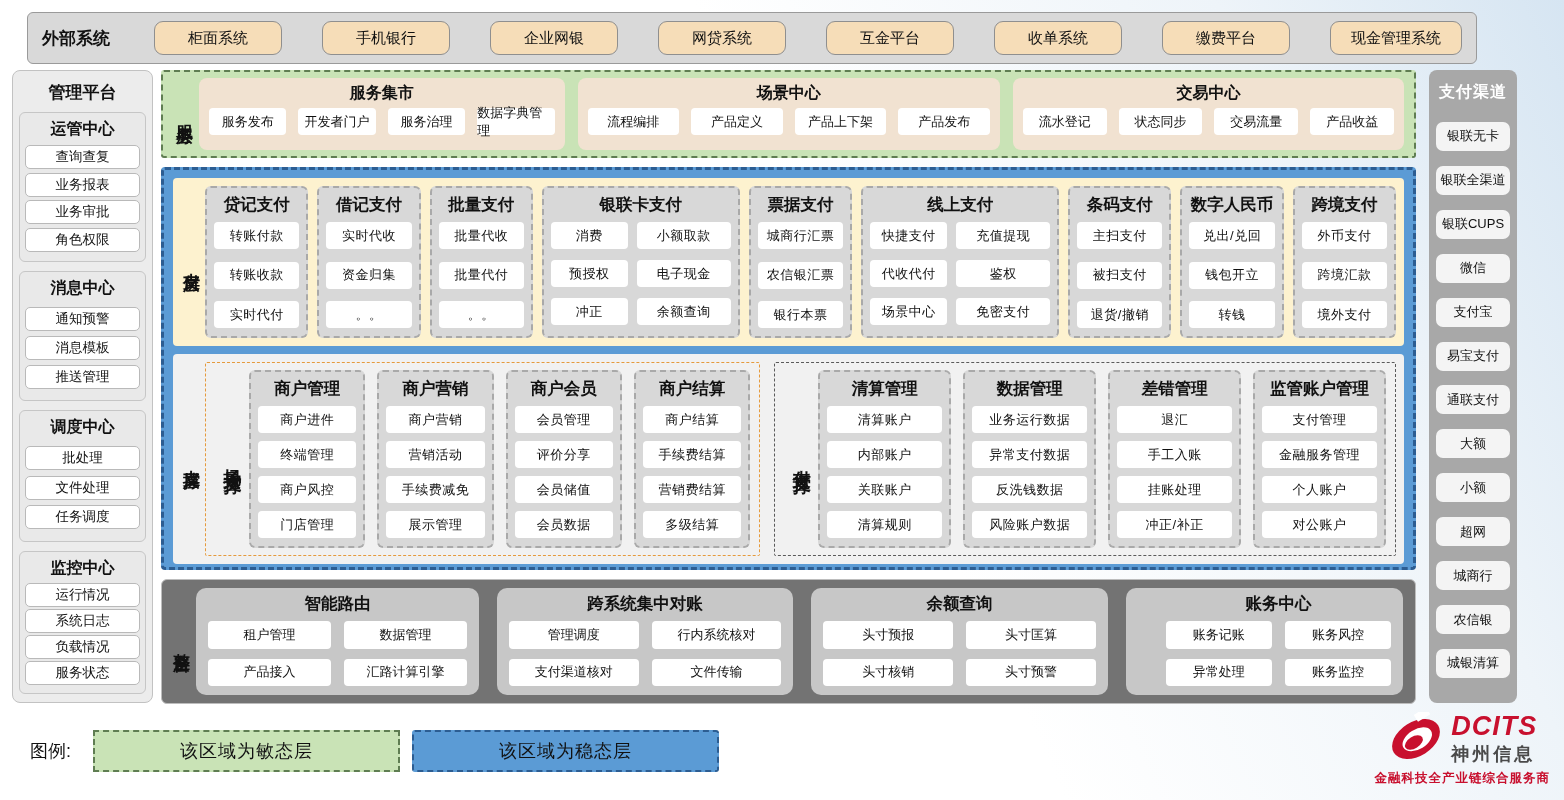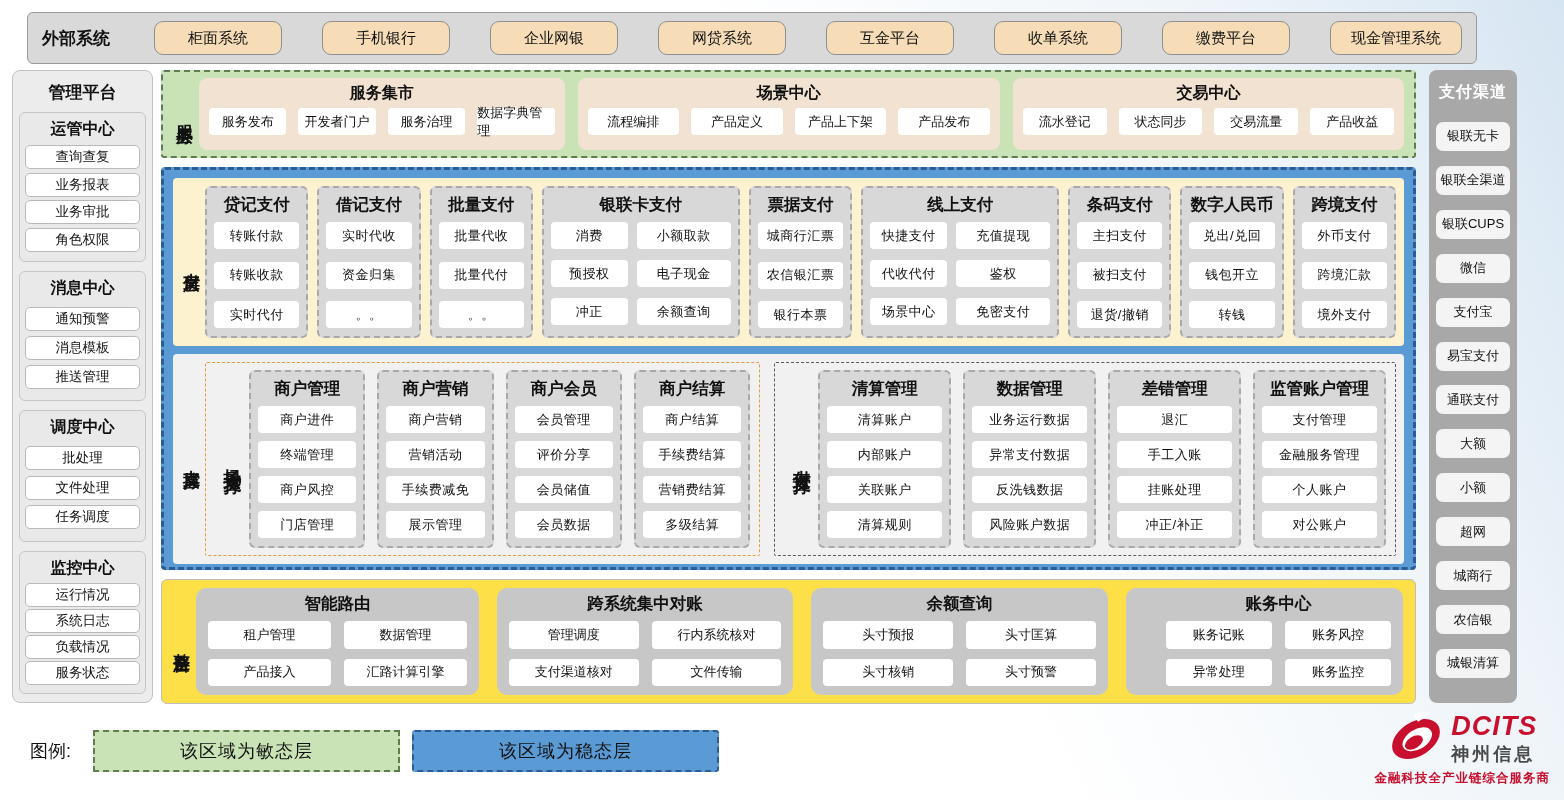--- a/index.html
+++ b/index.html
@@ -110,21 +110,21 @@
   .sup-sections { flex: 1; display: flex; gap: 14px; }
   .sup-sec { border-radius: 2px; padding: 7px 9px; display: flex; }
   .sup-sec.scene { flex: 557; border: 1.5px dashed #e59a3c; }
   .sup-sec.payx  { flex: 626; border: 1.5px dashed #5a5a5a; }
   .sec-label { width: 34px; font-size: 18px; }
   .sup-cols { flex: 1; display: flex; gap: 12px; }
   .sup-cols .pcol { flex: 1; }
 
   
   .integ {
-    margin-top: 9px; height: 125px; flex: none; background: #fde047; border: 1px solid #bdbdbd;
+    margin-top: 9px; height: 125px; flex: none; background: #737373; border: 1px solid #bdbdbd;
     border-radius: 6px; display: flex; padding: 8px 12px 8px 4px;
   }
   .integ > .vlabel { width: 30px; }
   .integ-groups { flex: 1; display: flex; gap: 18px; }
   .integ-group { background: #c7c7c7; border-radius: 10px; padding: 2px 12px 9px; display: flex; flex-direction: column; }
   .integ-group:nth-child(1) { flex: 285; }
   .integ-group:nth-child(2) { flex: 300; }
   .integ-group:nth-child(3) { flex: 300; }
   .integ-group:nth-child(4) { flex: 248; padding-left: 40px; }
   .integ-title { font-weight: bold; font-size: 16.5px; text-align: center; padding: 3px 0 6px; flex: none; }

